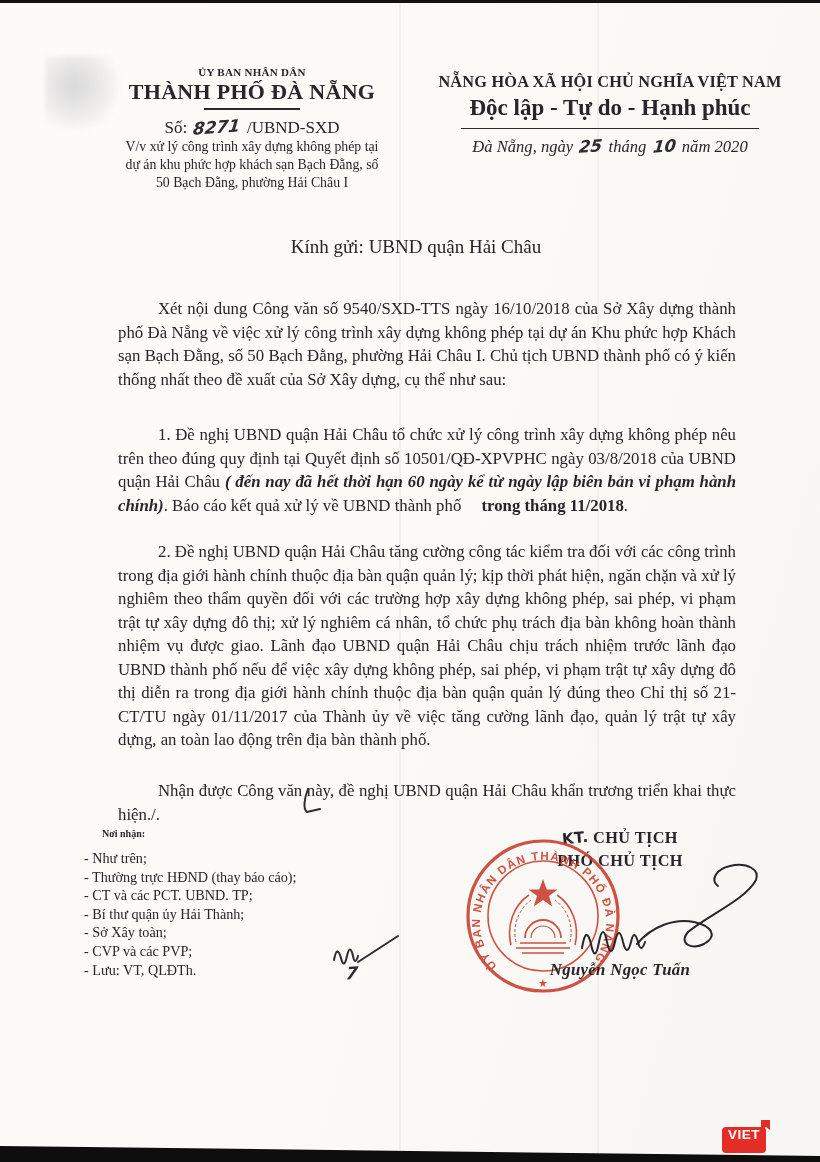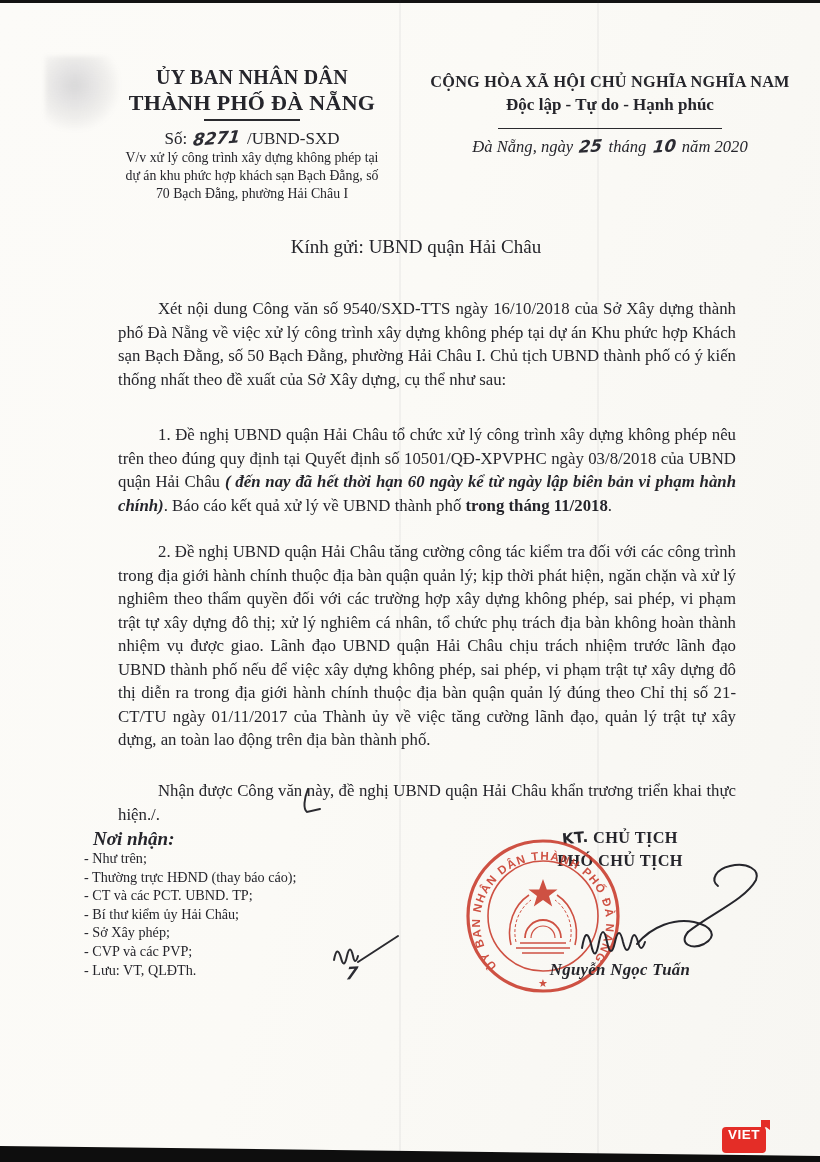--- a/index.html
+++ b/index.html
@@ -8,42 +8,42 @@
         font-family:"Liberation Serif","DejaVu Serif",serif;color:#25252b;}
   .abs{position:absolute;}
   
   .edge-top{left:0;top:0;width:820px;height:3px;background:#131313;}
   .edge-bottom{left:0;bottom:0;width:820px;height:18px;}
   .fold{top:0;height:1162px;width:2px;background:rgba(60,60,70,.05);}
   .smudge{left:45px;top:56px;width:74px;height:74px;filter:blur(2px);
           background:radial-gradient(ellipse at 40% 40%,rgba(95,95,110,.22),rgba(95,95,110,.07) 55%,transparent 75%);}
   
   .hl{left:78px;top:66px;width:348px;text-align:center;}
-  .org1{font-weight:700;font-size:20px;letter-spacing:.3px;}
+  .org1{font-weight:700;font-size:11px;letter-spacing:.3px;}
   .org2{font-weight:700;font-size:22px;letter-spacing:.3px;margin-top:1px;}
   .rule{width:96px;height:1.6px;background:#2a2a2e;margin:3px auto 7px;}
   .so-line{font-size:17px;}
   .subject{font-size:13.8px;line-height:18.4px;}
   
   .hr{left:408px;top:72px;width:404px;text-align:center;}
   .nat1{font-weight:700;font-size:16.3px;letter-spacing:.2px;}
-  .nat2{display:inline-block;font-weight:700;font-size:17px;margin-top:3px;
-        border-bottom:1.6px solid #2a2a2e;padding:0 8px 13px;}
+  .nat2{display:inline-block;font-weight:700;font-size:23px;margin-top:3px;
+        border-bottom:1.6px solid #2a2a2e;padding:0 8px 7px;}
   .dateline{font-style:italic;font-size:16.6px;margin-top:8px;}
   .hand{display:inline-block;font-family:"DejaVu Sans","Liberation Sans",sans-serif;
         font-style:italic;font-weight:600;transform:rotate(-4deg) skewX(-10deg);
         color:#2c2c33;padding:0 2px;}
   
   .recipient{left:6px;top:236px;width:820px;text-align:center;font-size:19px;}
   .para{left:118px;width:618px;text-align:justify;text-indent:40px;
         font-size:16.8px;line-height:23.5px;}
   .seg-italic{font-style:italic;font-weight:600;}
-  .seg-bold{font-weight:700;}
+  .seg-bold{font-weight:700;margin-left:16px;}
   
-  .nn-label{left:93px;top:828px;font-weight:700;font-style:italic;font-size:19px;}
+  .nn-label{left:102px;top:828px;font-weight:700;font-size:10px;}
   .nn-list{left:84px;top:849px;width:300px;font-size:14.2px;line-height:18.6px;}
   
   .sig-title{left:512px;top:827px;width:216px;text-align:center;font-weight:700;
              font-size:16.3px;line-height:22.5px;letter-spacing:.4px;}
   .kt{font-weight:600;display:inline-block;transform:rotate(-5deg);font-family:"DejaVu Sans",sans-serif;font-size:15px;}
   .sig-name{left:512px;top:960px;width:216px;text-align:center;font-weight:600;font-size:16.8px;letter-spacing:.3px;font-style:italic;}
   .seal{left:462px;top:835px;width:162px;height:162px;opacity:.88;}
   .scribble{left:560px;top:856px;width:215px;height:112px;}
   .mark-closing{left:300px;top:787px;width:26px;height:30px;}
   .mark-luu{left:326px;top:930px;width:80px;height:42px;}
@@ -69,26 +69,26 @@
   <div class="abs hl">
     <div class="org1">ỦY BAN NHÂN DÂN</div>
     <div class="org2">THÀNH PHỐ ĐÀ NẴNG</div>
     <div class="rule"></div>
     <div class="so-line">
       <span>Số: </span><span class="hand">8271</span><span> /UBND-SXD</span>
     </div>
     <div class="subject">
       <div>V/v xử lý công trình xây dựng không phép tại</div>
       <div>dự án khu phức hợp khách sạn Bạch Đằng, số</div>
-      <div>70 Bạch Đằng, phường Hải Châu I</div>
+      <div>50 Bạch Đằng, phường Hải Châu I</div>
     </div>
   </div>
 
   <div class="abs hr">
-    <div class="nat1">CỘNG HÒA XÃ HỘI CHỦ NGHĨA NGHĨA NAM</div>
+    <div class="nat1">NẴNG HÒA XÃ HỘI CHỦ NGHĨA VIỆT NAM</div>
     <div><span class="nat2">Độc lập - Tự do - Hạnh phúc</span></div>
     <div class="dateline">
       <span>Đà Nẵng, ngày </span><span class="hand">25</span><span> tháng </span><span class="hand">10</span><span> năm 2020</span>
     </div>
   </div>
 
   <div class="abs recipient">Kính gửi: UBND quận Hải Châu</div>
 
   <div class="abs para" style="top:297px"><span class="seg-normal">Xét nội dung Công văn số 9540/SXD-TTS ngày 16/10/2018 của Sở Xây dựng thành phố Đà Nẵng về việc xử lý công trình xây dựng không phép tại dự án Khu phức hợp Khách sạn Bạch Đằng, số 50 Bạch Đằng, phường Hải Châu I. Chủ tịch UBND thành phố có ý kiến thống nhất theo đề xuất của Sở Xây dựng, cụ thể như sau:</span></div>
   <div class="abs para" style="top:423px"><span class="seg-normal">1. Đề nghị UBND quận Hải Châu tổ chức xử lý công trình xây dựng không phép nêu trên theo đúng quy định tại Quyết định số 10501/QĐ-XPVPHC ngày 03/8/2018 của UBND quận Hải Châu </span><span class="seg-italic">( đến nay đã hết thời hạn 60 ngày kể từ ngày lập biên bản vi phạm hành chính)</span><span class="seg-normal">. Báo cáo kết quả xử lý về UBND thành phố </span><span class="seg-bold">trong tháng 11/2018</span><span class="seg-normal">.</span></div>
@@ -97,22 +97,22 @@
 
   <svg class="abs mark-closing" viewBox="0 0 26 30">
     <path d="M8,2 C4,12 3,22 7,25 L20,22" fill="none" stroke="#2b2b30" stroke-width="2" stroke-linecap="round"></path>
   </svg>
 
   <div class="abs nn-label">Nơi nhận:</div>
   <div class="abs nn-list">
     <div>- Như trên;</div>
     <div>- Thường trực HĐND (thay báo cáo);</div>
     <div>- CT và các PCT. UBND. TP;</div>
-    <div>- Bí thư kiểm ủy Hải Châu;</div>
-    <div>- Sở Xây phép;</div>
+    <div>- Bí thư quận ủy Hải Thành;</div>
+    <div>- Sở Xây toàn;</div>
     <div>- CVP và các PVP;</div>
     <div>- Lưu: VT, QLĐTh.</div>
   </div>
   <svg class="abs mark-luu" viewBox="0 0 80 42">
     <path d="M8,30 q3,-16 7,-2 q3,12 6,-2 q3,-13 6,0 q2,10 5,0 M32,32 L72,6" fill="none" stroke="#2b2b30" stroke-width="2" stroke-linecap="round"></path>
   </svg>
   <div class="abs hand-seven hand">7</div>
 
   <div class="abs sig-title">
     <div><span class="kt">KT.</span> <span>CHỦ TỊCH</span></div>

